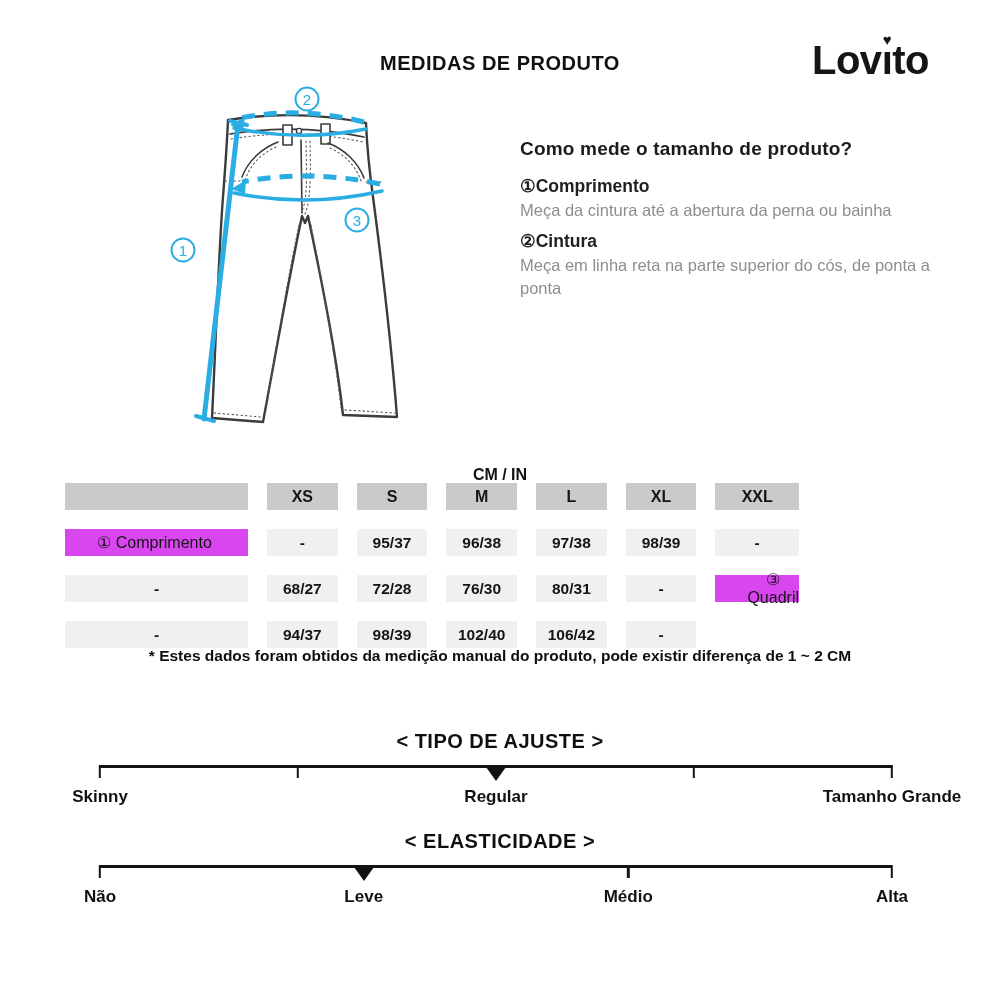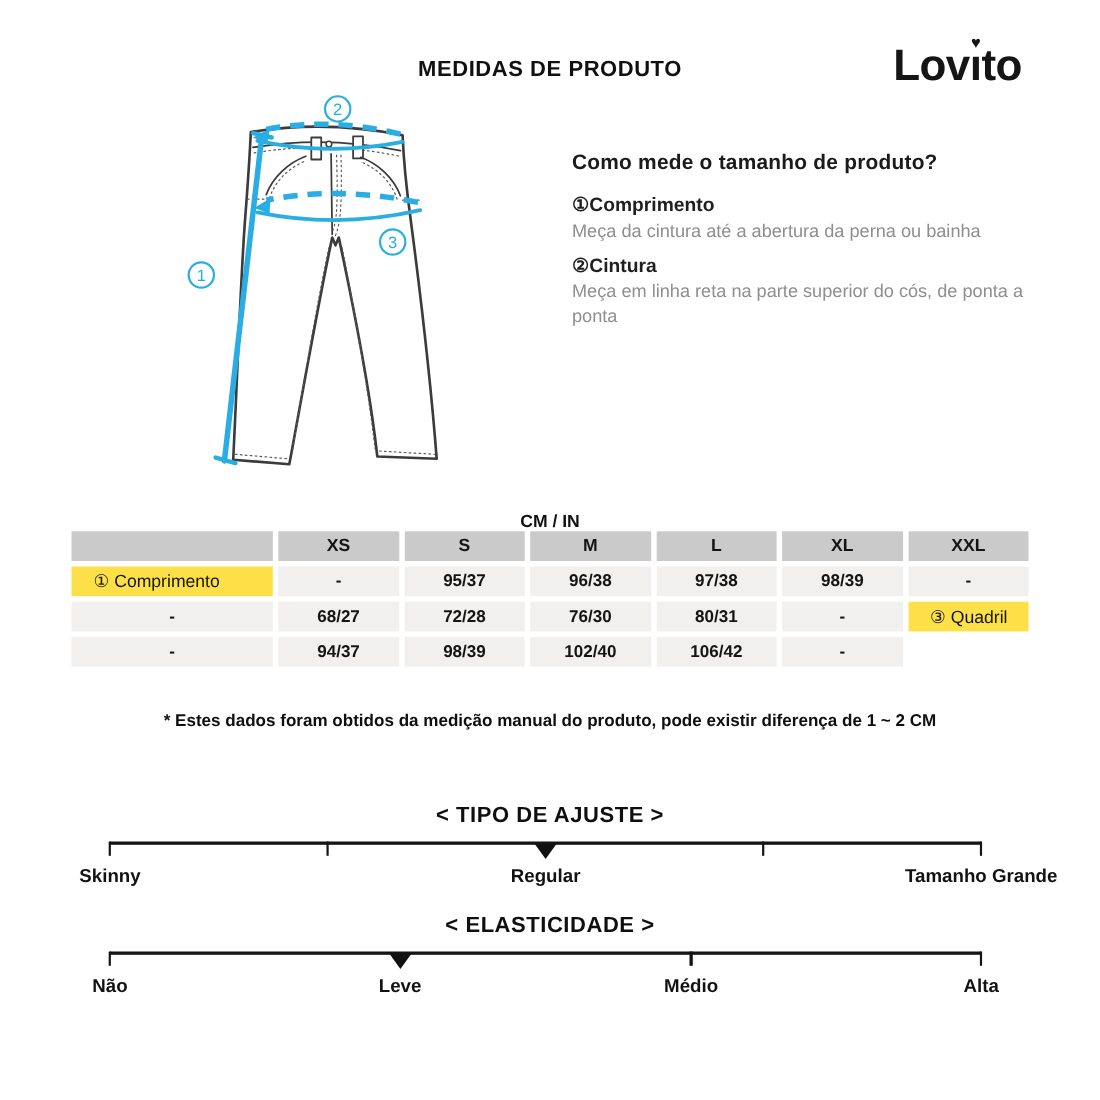--- a/index.html
+++ b/index.html
@@ -18,27 +18,27 @@
   .figure { left:150px; top:85px; width:350px; height:360px; }
 
   
   .howto { left:520px; top:138px; width:438px; }
   .howto h2 { font-size:19px; font-weight:bold; color:#1b1b1b; margin-bottom:16px; letter-spacing:.2px; }
   .howto .item-name { font-size:17.5px; font-weight:bold; color:#1f1f1f; margin-top:9px; }
   .howto .item-desc { font-size:16.5px; font-weight:normal; color:#8e8e8e; line-height:1.38; margin-top:2px; }
 
   
   .units { top:466px; left:65px; width:870px; text-align:center; font-size:16px; font-weight:bold; color:#111; }
-  .size-table { left:65px; top:483px; width:870px; display:grid;
-    grid-template-columns:183px repeat(6, 1fr); grid-auto-rows:27px; gap:5px; }
+  .size-table { left:65px; top:483px; width:734px; display:grid;
+    grid-template-columns:183px repeat(6, 1fr); grid-auto-rows:27px; gap:19px;text-align:center; }
   .size-table .cell { display:flex; align-items:center; justify-content:center;
     font-size:15.5px; color:#141414; }
   .size-table .head { background:#cacaca; font-weight:bold; font-size:16px; }
   .size-table .corner { background:#cacaca; }
-  .size-table .label { background:#fde047; justify-content:flex-start; padding-left:20px;
+  .size-table .label { background:#d946ef; justify-content:flex-start; padding-left:32px;
     font-size:16px; font-weight:normal; }
   .size-table .val { background:#f1f0ef; font-weight:bold; }
 
   .footnote { left:0; right:0; top:647px; text-align:center; font-size:15.5px;
     font-weight:bold; color:#0f0f0f; white-space:nowrap; }
 
   
   .scale-title { left:0; right:0; text-align:center; font-size:20px; font-weight:bold;
     color:#0f0f0f; letter-spacing:.5px; }
   .scale-line { left:100px; width:792px; height:3px; background:#141414; }

